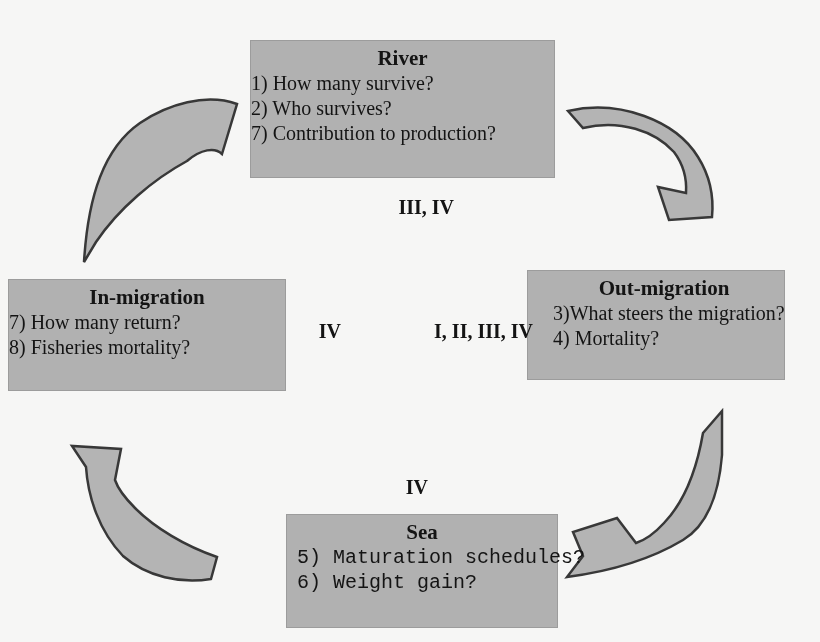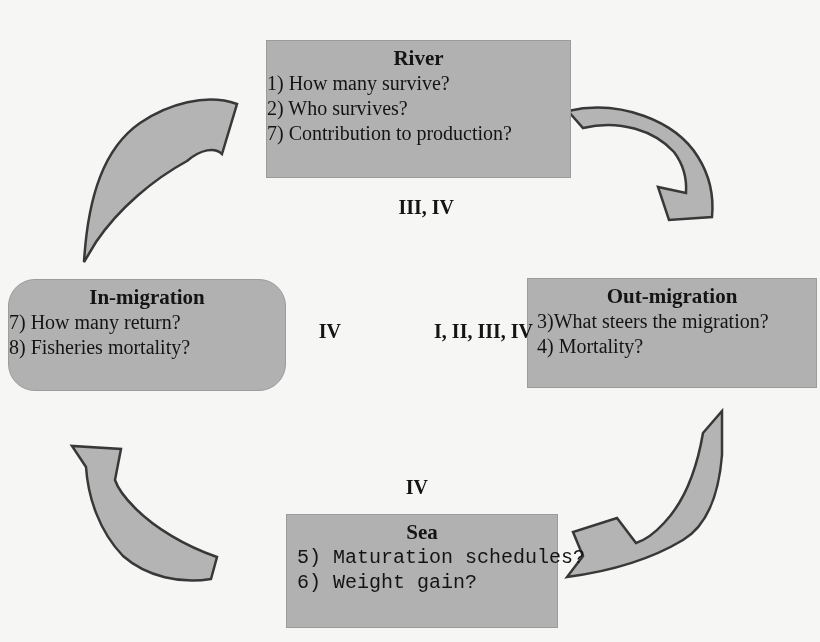--- a/index.html
+++ b/index.html
@@ -27,25 +27,25 @@
     font-weight: bold;
     font-size: 21px;
     line-height: 25px;
     margin-top: 5px;
   }
   .box-item {
     font-size: 20px;
     line-height: 25px;
     white-space: nowrap;
   }
-  .box-river   { left: 250px; top: 40px;  width: 305px; height: 138px; margin-left: 16px; }
+  .box-river   { left: 250px; top: 40px;  width: 305px; height: 138px; }
   .box-river   .box-item { }
-  .box-out     { left: 527px; top: 278px; width: 290px; height: 110px; }
+  .box-out     { left: 527px; top: 270px; width: 258px; height: 110px; padding-left: 16px; }
   .box-out     .box-item { padding-left: 9px; }
-  .box-in      { left: 8px;   top: 279px; width: 278px; height: 112px; border-radius: 27px; }
+  .box-in      { left: 8px;   top: 279px; width: 278px; height: 112px; }
   .box-in      .box-item { }
   .box-sea     { left: 286px; top: 514px; width: 272px; height: 114px; }
   .box-sea     .box-item { padding-left: 10px; font-family: Liberation Mono, monospace; }
 
   .stage-label {
     position: absolute;
     font-weight: bold;
     font-size: 20px;
     color: #141414;
     text-align: right;

